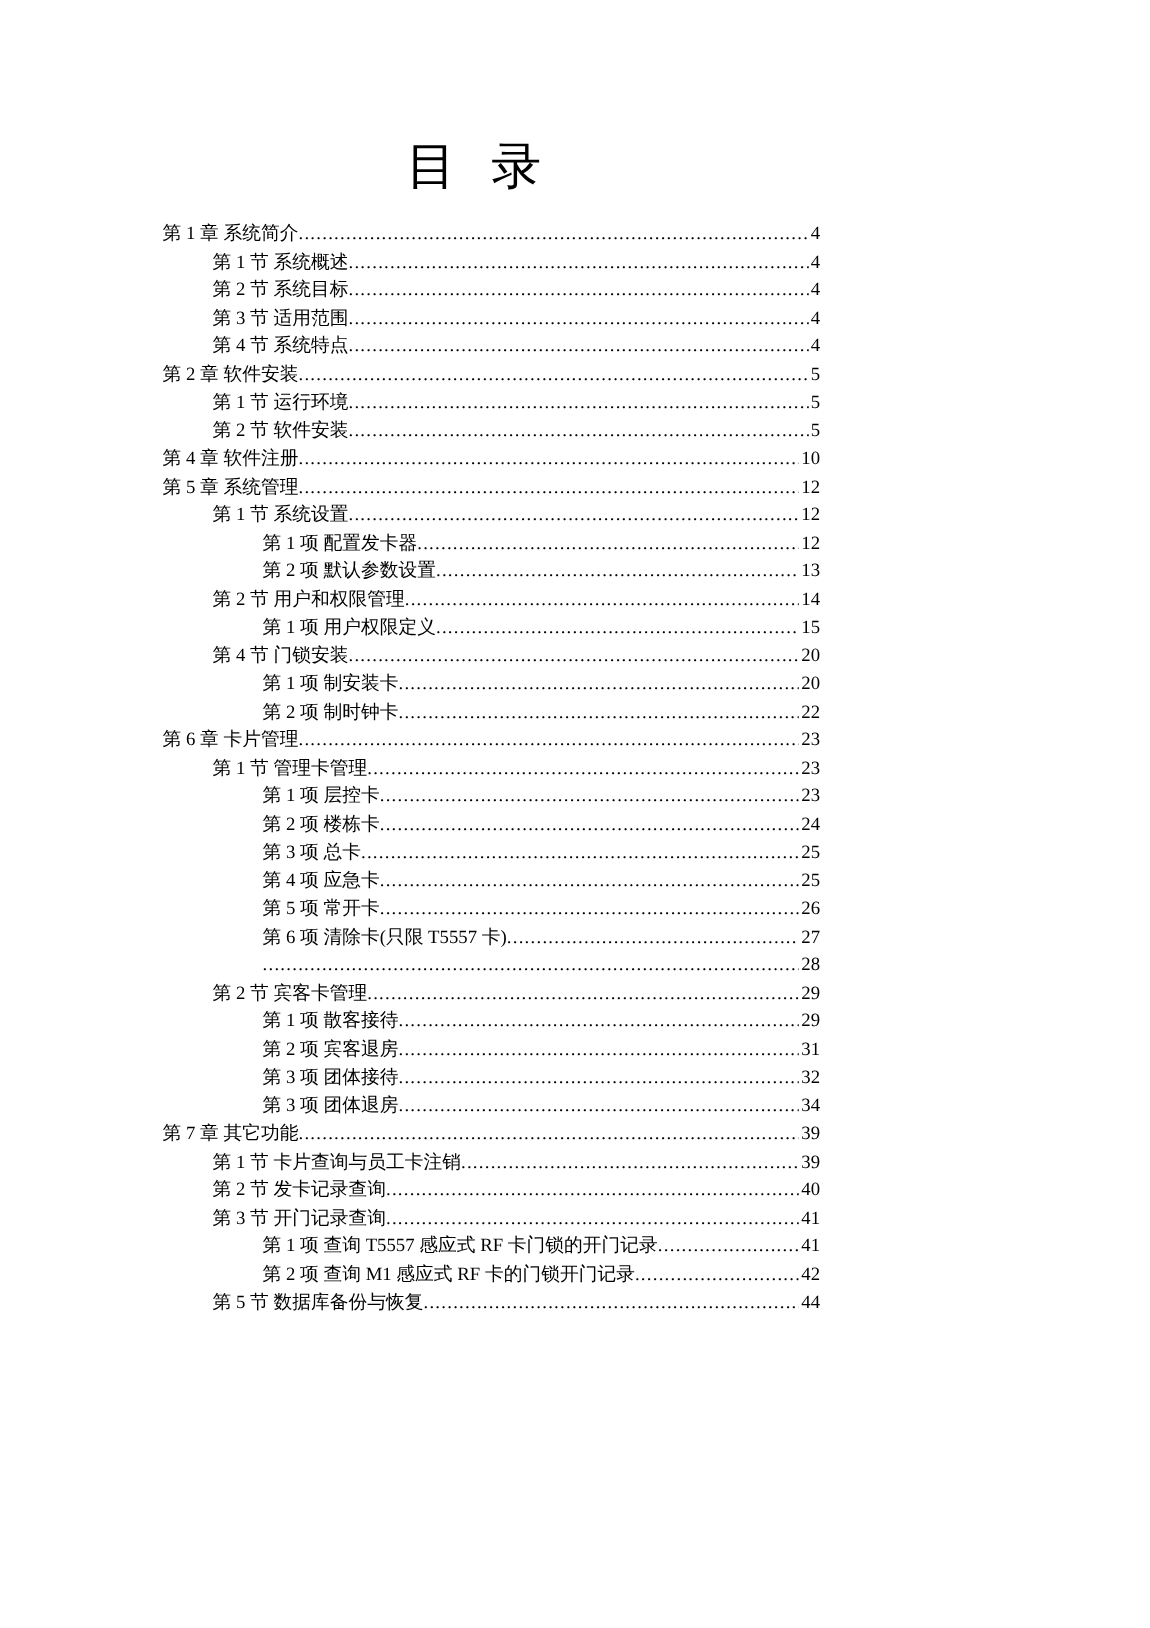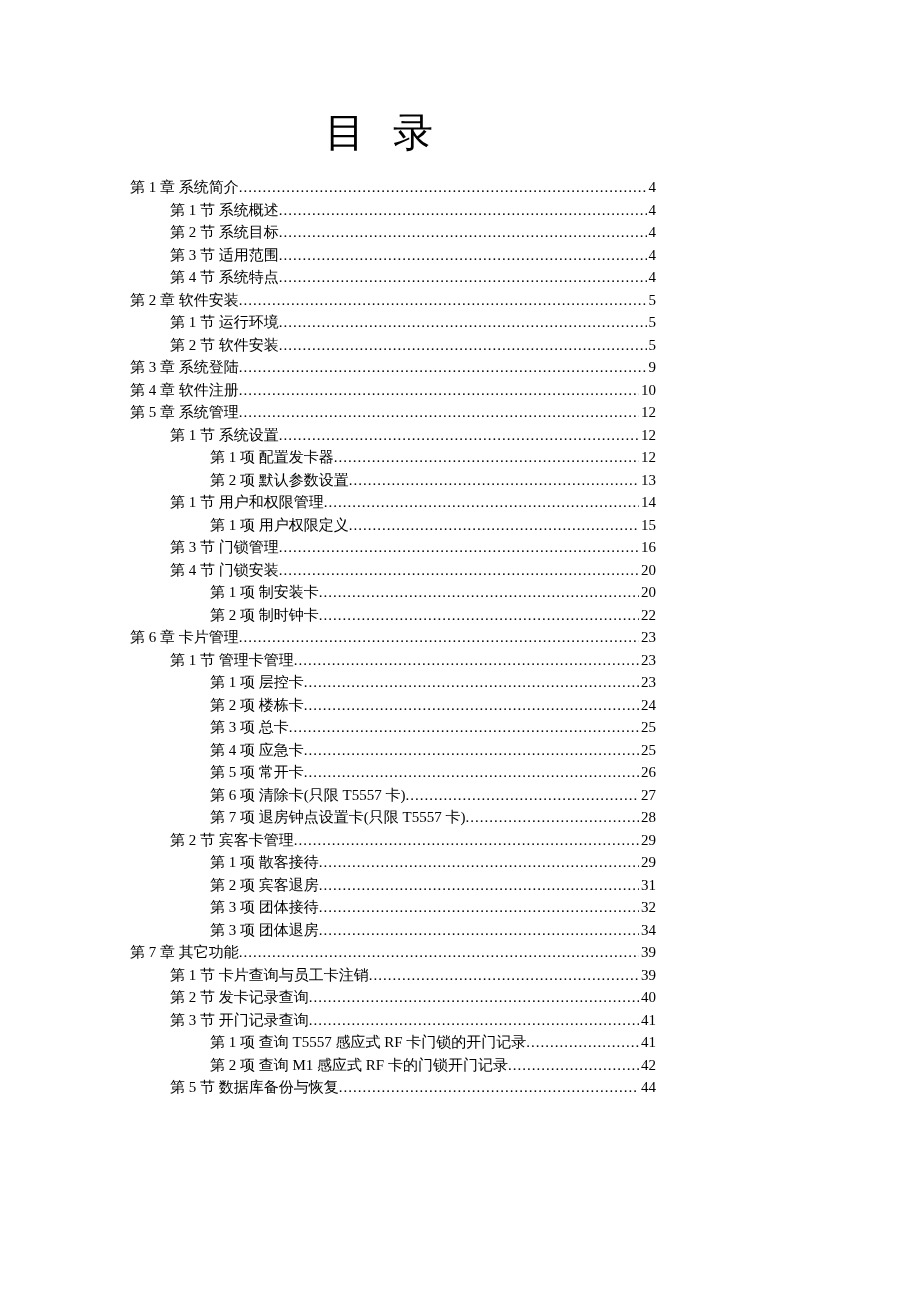--- a/index.html
+++ b/index.html
@@ -89,25 +89,20 @@
         <span class="label">第 1 节  运行环境</span>
         <span class="leader"></span>
         <span class="pagenum">5</span>
       </div>
       <div class="toc-row lvl1">
         <span class="label">第 2 节  软件安装</span>
         <span class="leader"></span>
         <span class="pagenum">5</span>
       </div>
       <div class="toc-row lvl0">
-        <span class="label">第 3 章  系统登陆</span>
-        <span class="leader"></span>
-        <span class="pagenum">9</span>
-      </div>
-      <div class="toc-row lvl0">
         <span class="label">第 4 章  软件注册</span>
         <span class="leader"></span>
         <span class="pagenum">10</span>
       </div>
       <div class="toc-row lvl0">
         <span class="label">第 5 章  系统管理</span>
         <span class="leader"></span>
         <span class="pagenum">12</span>
       </div>
       <div class="toc-row lvl1">
@@ -119,35 +114,30 @@
         <span class="label">第 1 项  配置发卡器</span>
         <span class="leader"></span>
         <span class="pagenum">12</span>
       </div>
       <div class="toc-row lvl2">
         <span class="label">第 2 项  默认参数设置</span>
         <span class="leader"></span>
         <span class="pagenum">13</span>
       </div>
       <div class="toc-row lvl1">
-        <span class="label">第 1 节  用户和权限管理</span>
+        <span class="label">第 2 节  用户和权限管理</span>
         <span class="leader"></span>
         <span class="pagenum">14</span>
       </div>
       <div class="toc-row lvl2">
         <span class="label">第 1 项  用户权限定义</span>
         <span class="leader"></span>
         <span class="pagenum">15</span>
       </div>
       <div class="toc-row lvl1">
-        <span class="label">第 3 节  门锁管理</span>
-        <span class="leader"></span>
-        <span class="pagenum">16</span>
-      </div>
-      <div class="toc-row lvl1">
         <span class="label">第 4 节  门锁安装</span>
         <span class="leader"></span>
         <span class="pagenum">20</span>
       </div>
       <div class="toc-row lvl2">
         <span class="label">第 1 项  制安装卡</span>
         <span class="leader"></span>
         <span class="pagenum">20</span>
       </div>
       <div class="toc-row lvl2">
@@ -189,21 +179,20 @@
         <span class="label">第 5 项  常开卡</span>
         <span class="leader"></span>
         <span class="pagenum">26</span>
       </div>
       <div class="toc-row lvl2">
         <span class="label">第 6 项  清除卡(只限 T5557 卡)</span>
         <span class="leader"></span>
         <span class="pagenum">27</span>
       </div>
       <div class="toc-row lvl2">
-        <span class="label">第 7 项  退房钟点设置卡(只限 T5557 卡)</span>
         <span class="leader"></span>
         <span class="pagenum">28</span>
       </div>
       <div class="toc-row lvl1">
         <span class="label">第 2 节  宾客卡管理</span>
         <span class="leader"></span>
         <span class="pagenum">29</span>
       </div>
       <div class="toc-row lvl2">
         <span class="label">第 1 项  散客接待</span>

